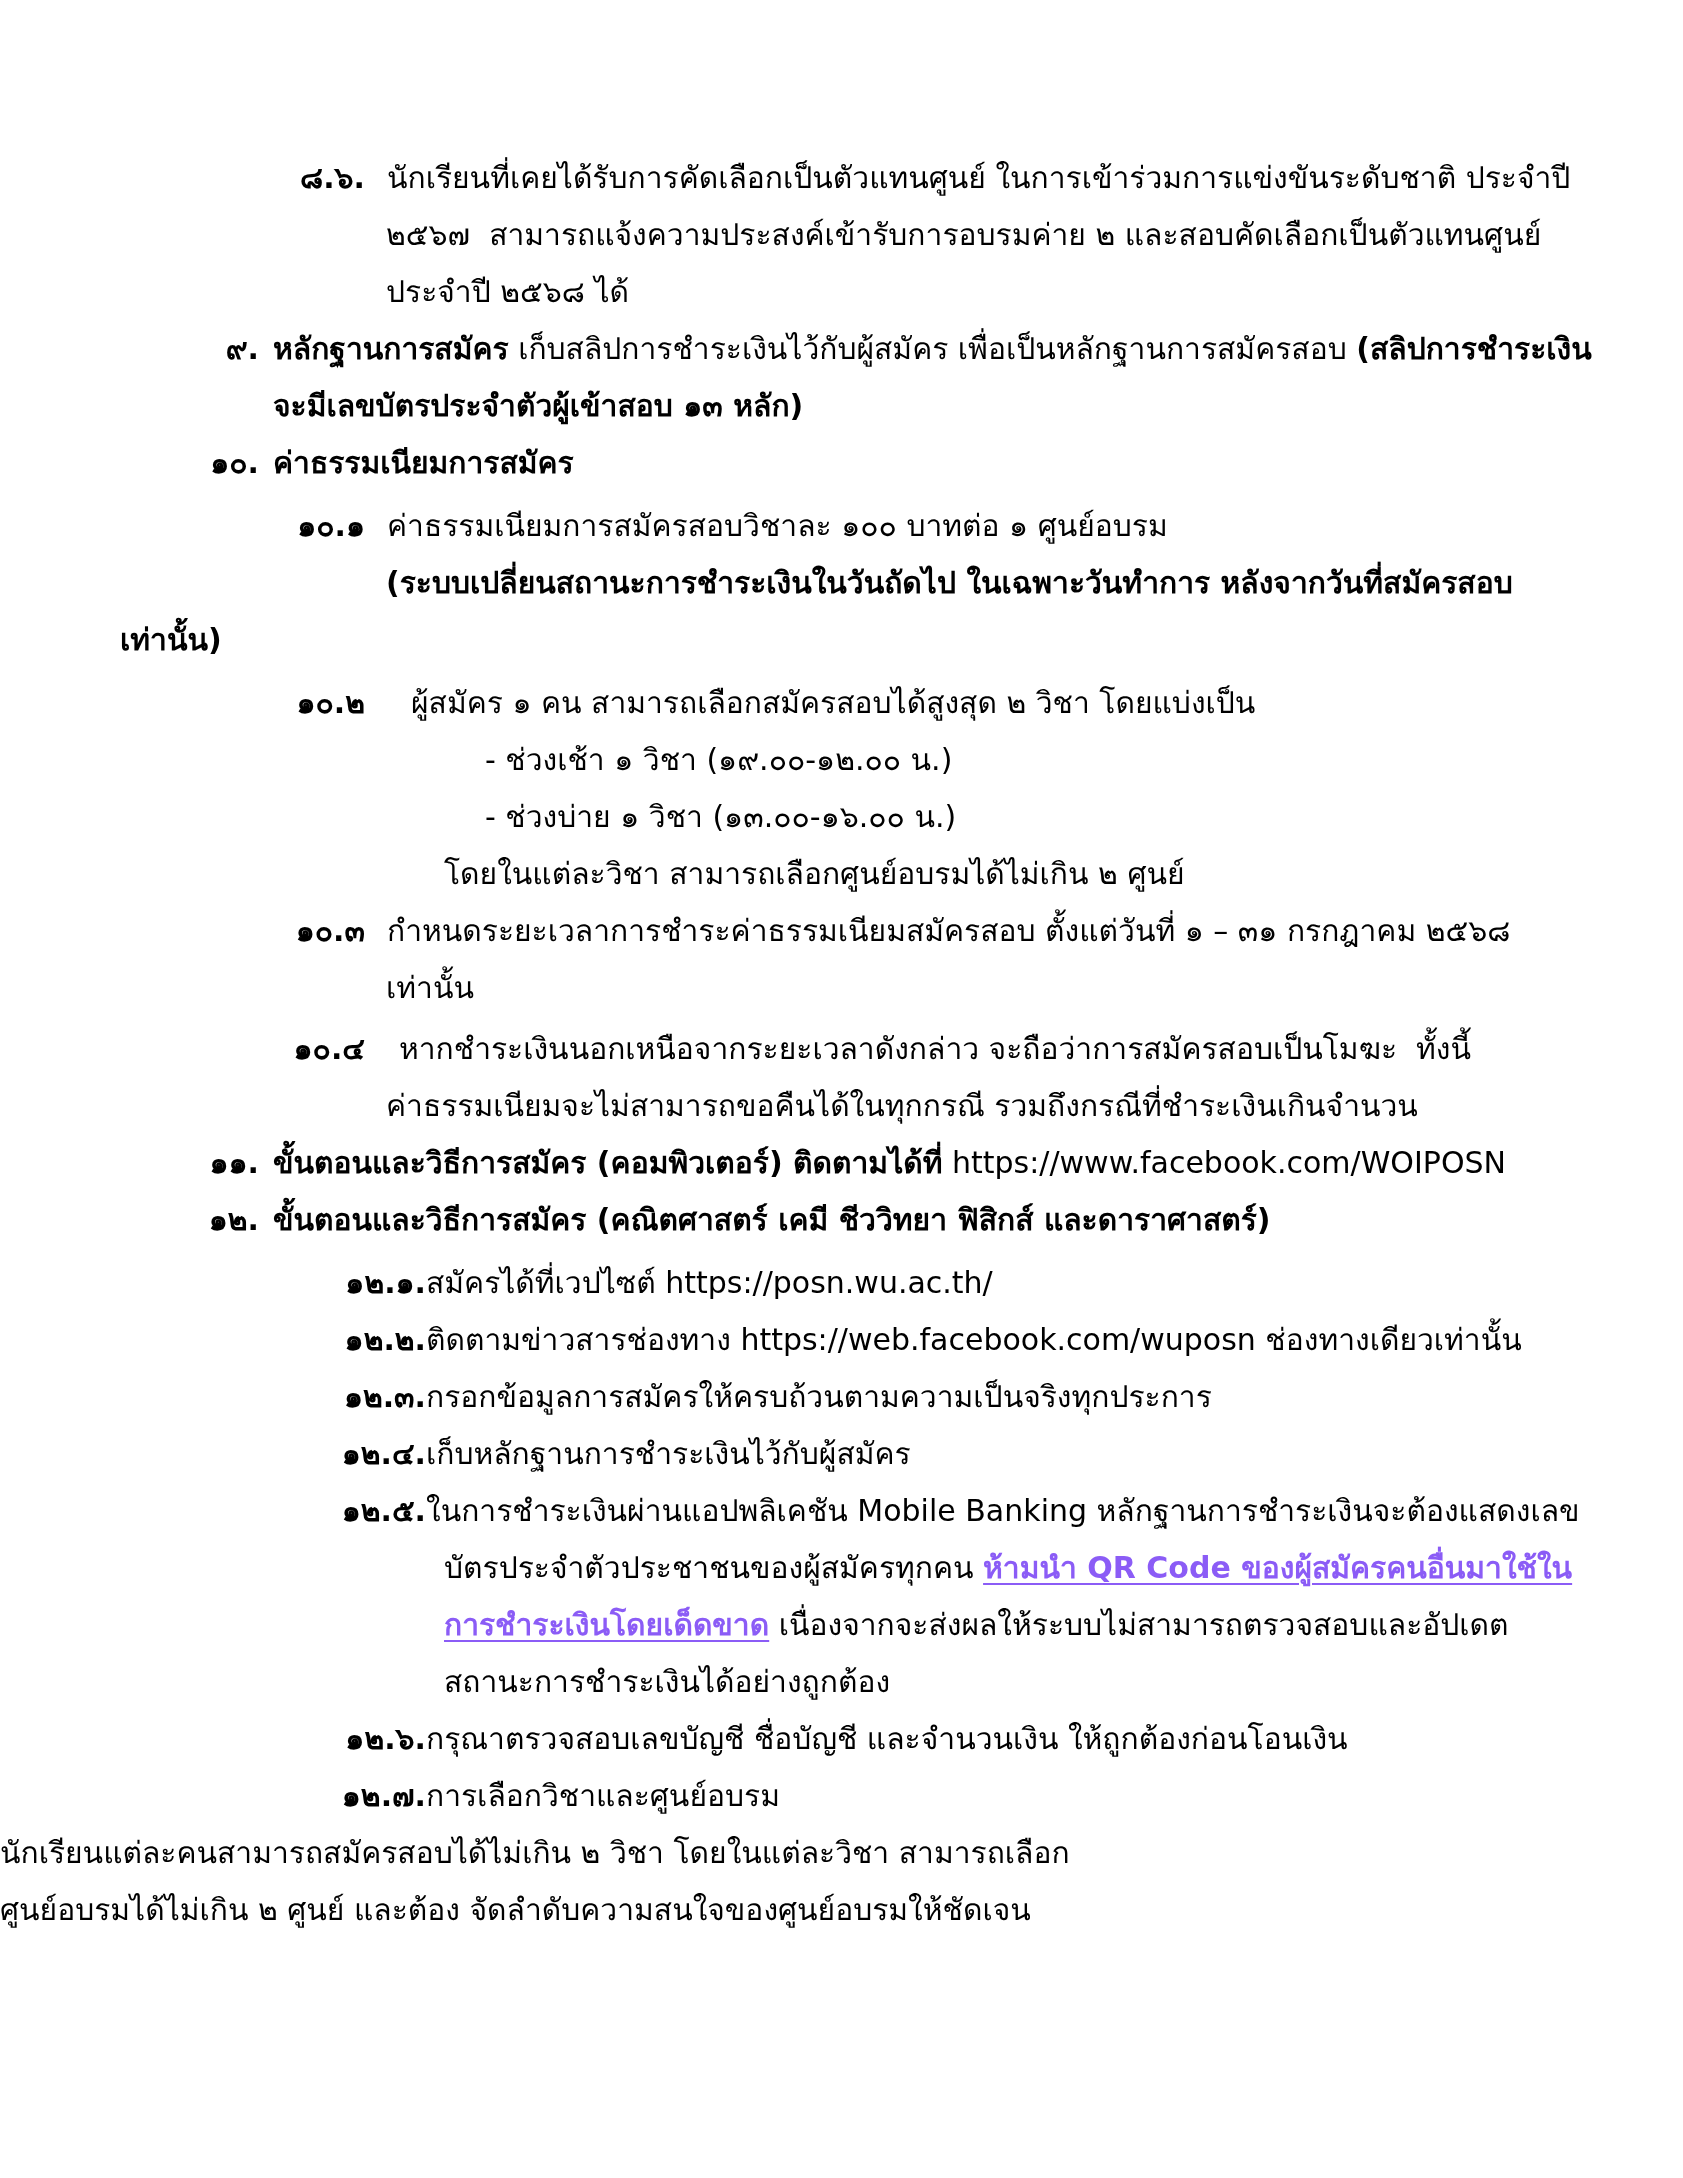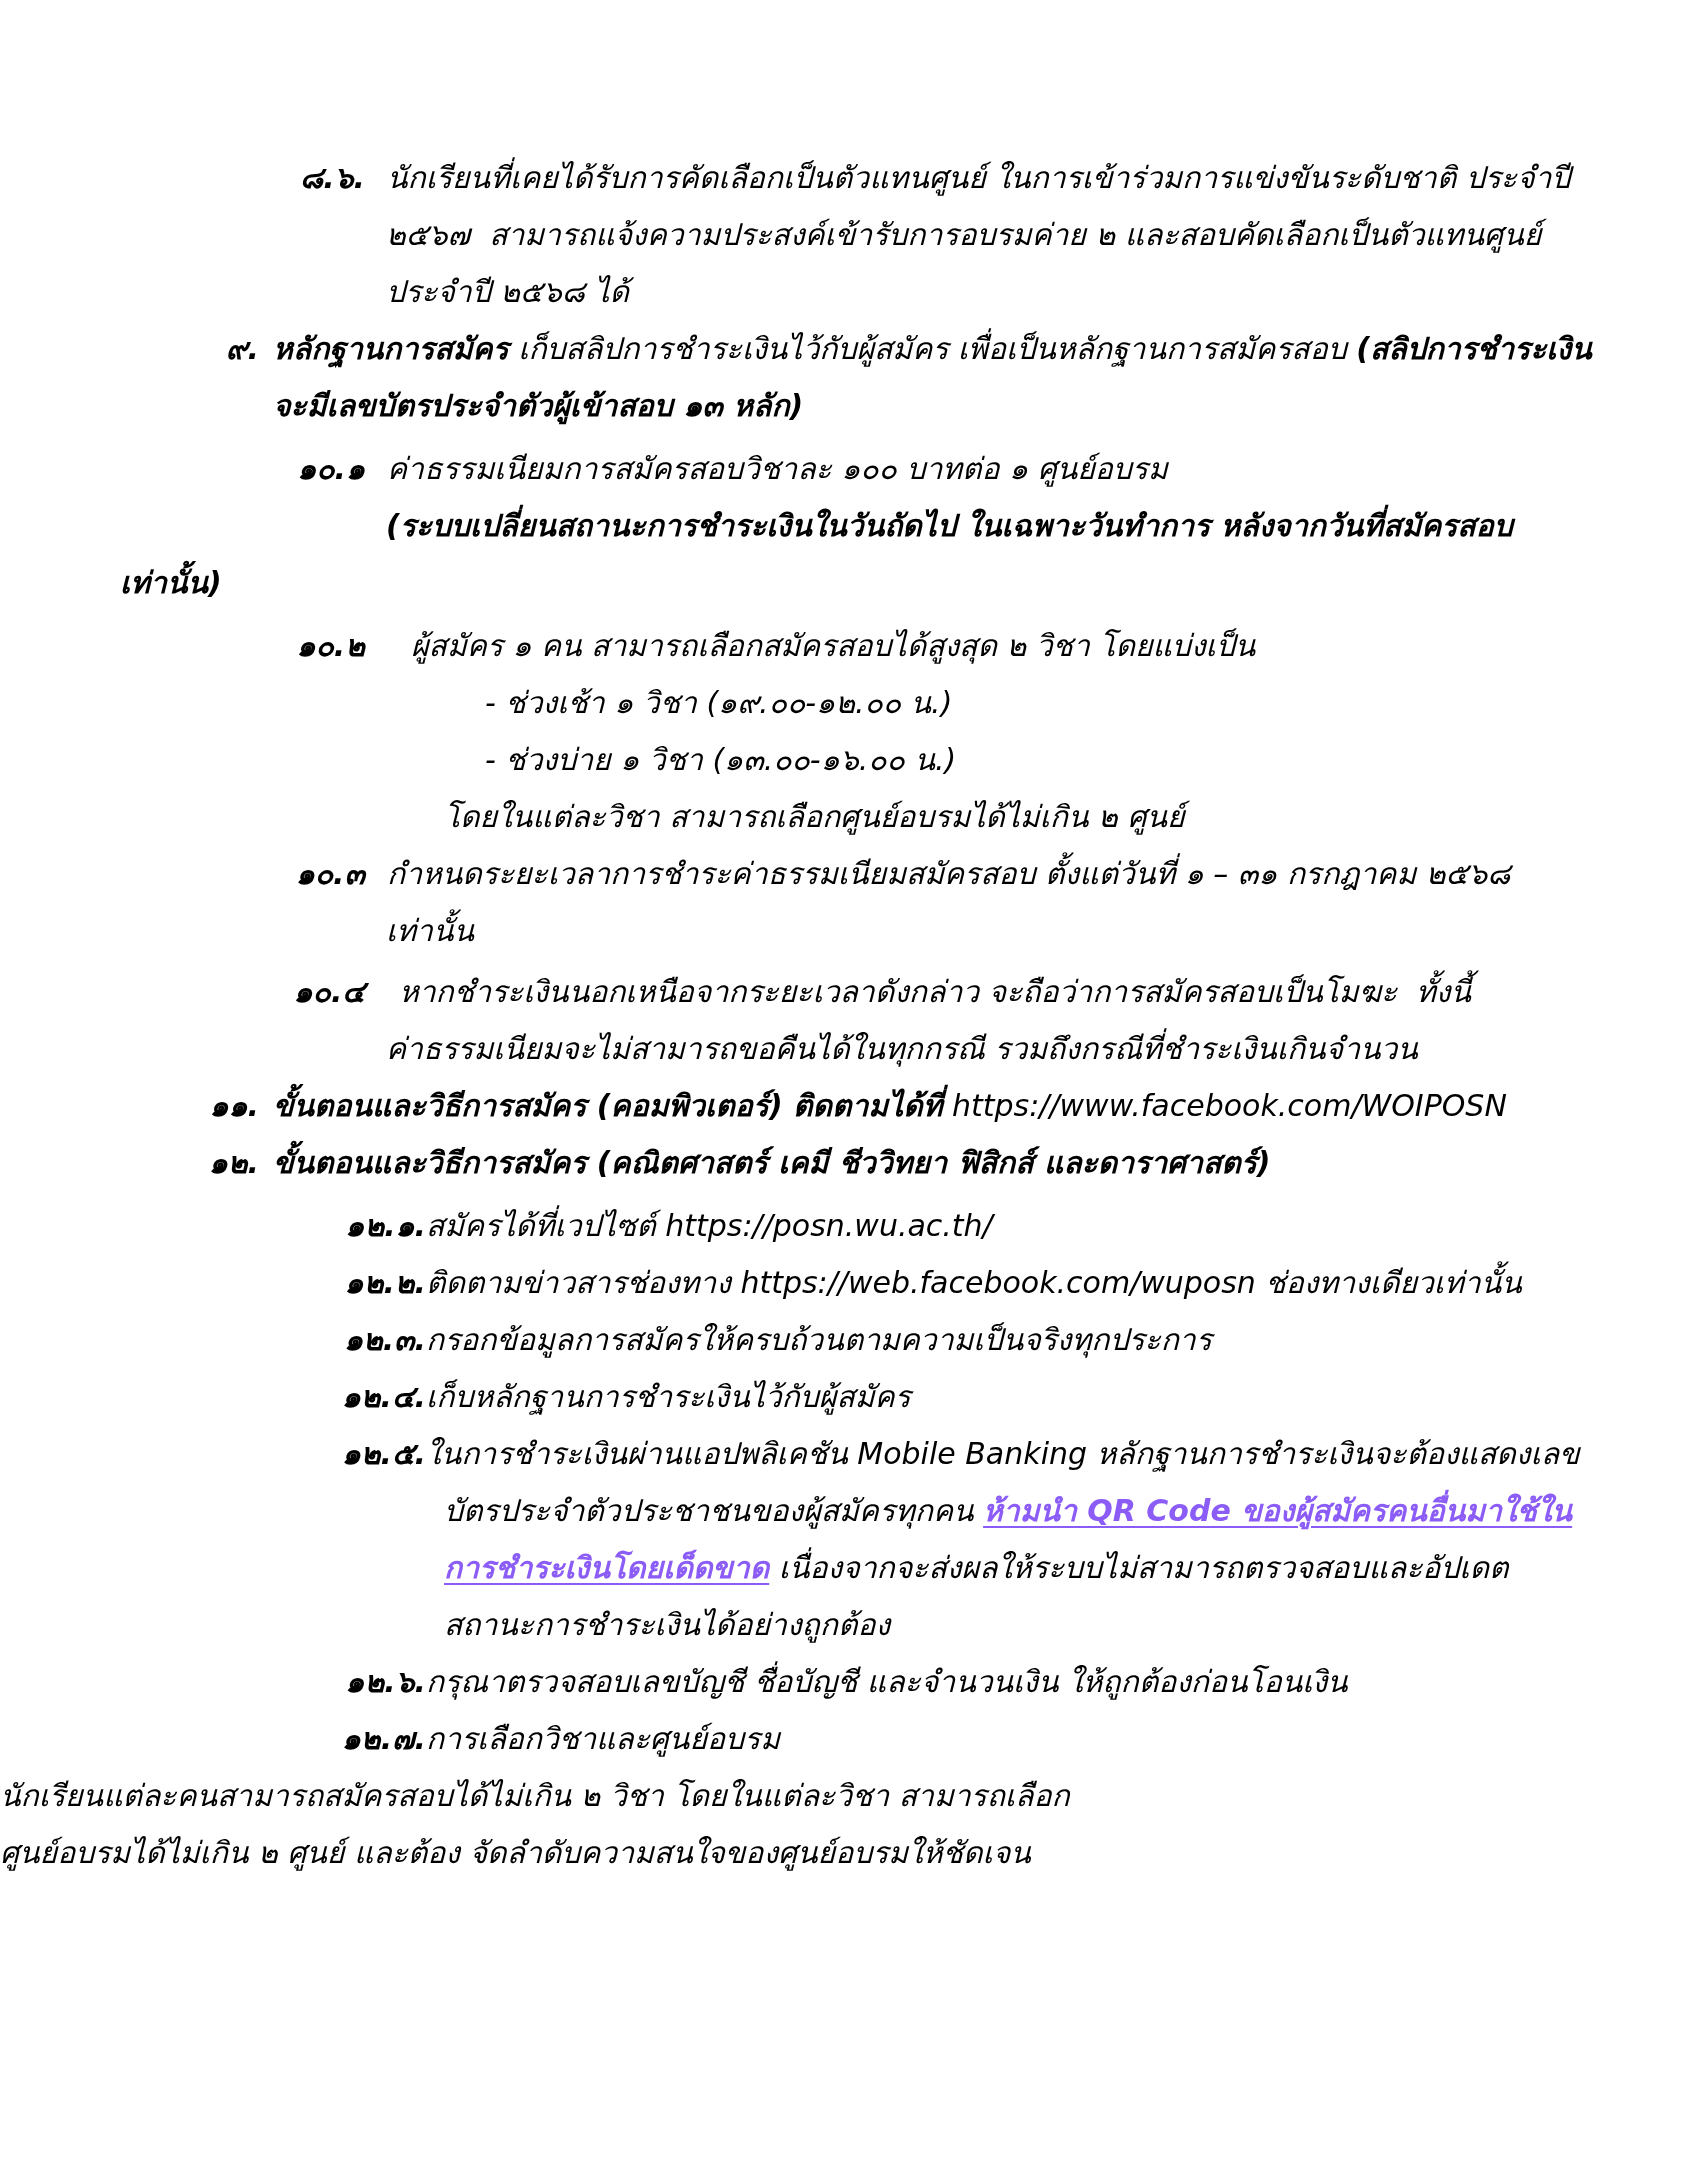--- a/index.html
+++ b/index.html
@@ -12,21 +12,20 @@
     font-family: "DejaVu Sans", "Liberation Sans", sans-serif;
     color: #000000;
   }
   .page {
     position: relative;
     width: 1683px;
     height: 2178px;
     background: #ffffff;
     margin: 0 auto;
     overflow: hidden;
-    font-style: italic;
   }
   .doc-body {
     position: absolute;
     left: 0;
     top: 0;
     width: 1683px;
   }
 
   
   .row {
@@ -96,20 +95,24 @@
     </div>
 
     <div class="row lvl1">
       <span class="num">๙.</span>
       <span class="txt"><span class="bold">หลักฐานการสมัคร</span><span> เก็บสลิปการชำระเงินไว้กับผู้สมัคร เพื่อเป็นหลักฐานการสมัครสอบ </span><span class="bold">(สลิปการชำระเงิน</span></span>
     </div>
     <div class="row lvl1-cont">
       <span class="txt bold">จะมีเลขบัตรประจำตัวผู้เข้าสอบ ๑๓ หลัก)</span>
     </div>
 
+    <div class="row lvl1">
+      <span class="num">๑๐.</span>
+      <span class="txt bold">ค่าธรรมเนียมการสมัคร</span>
+    </div>
 
     <div class="row lvl2" style="margin-top:6px;">
       <span class="num">๑๐.๑</span>
       <span class="txt">ค่าธรรมเนียมการสมัครสอบวิชาละ ๑๐๐ บาทต่อ ๑ ศูนย์อบรม</span>
     </div>
     <div class="row lvl2-cont">
       <span class="txt bold">(ระบบเปลี่ยนสถานะการชำระเงินในวันถัดไป ในเฉพาะวันทำการ หลังจากวันที่สมัครสอบ</span>
     </div>
     <div class="row hang-left">
       <span class="txt bold">เท่านั้น)</span>

